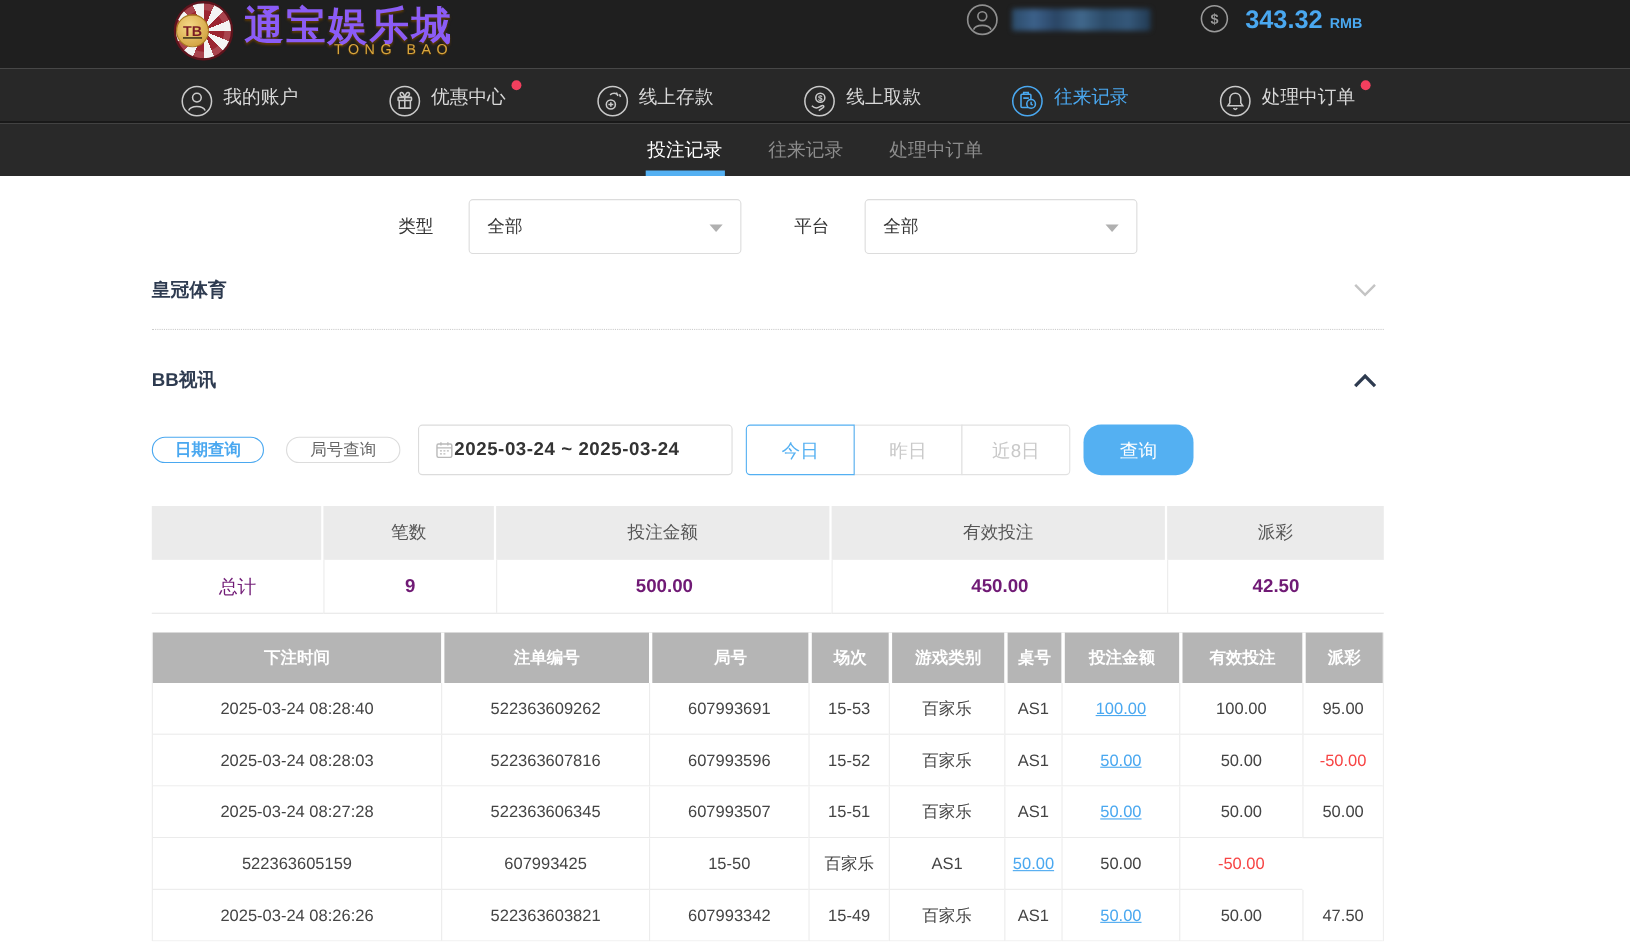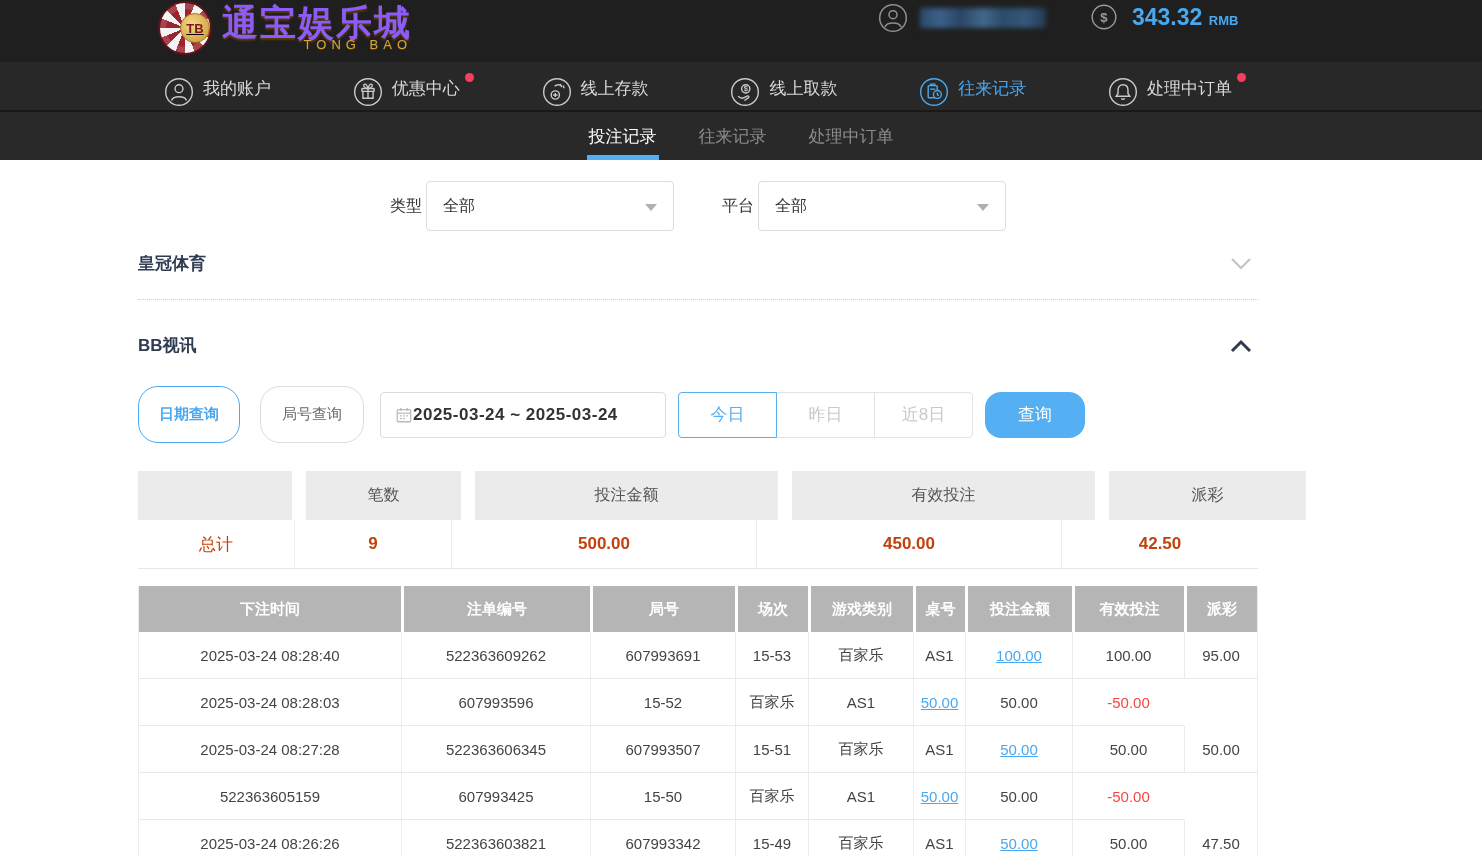--- a/index.html
+++ b/index.html
@@ -4,21 +4,21 @@
 <style>
   * { margin:0; padding:0; box-sizing:border-box; }
   body { font-family:"Liberation Sans","DejaVu Sans",sans-serif; background:#fff; }
   .page { position:relative; width:1482px; height:856px; overflow:hidden; background:#fff; }
 
   
   .topbar { position:relative; height:62px; background:#1f1f1f; }
   .logo { position:absolute; left:158px; top:1px; display:flex; align-items:flex-start; gap:10px; }
   .chip { width:54px; height:54px; border-radius:50%;
           background:repeating-conic-gradient(#9b2430 0 22.5deg,#f3f3f3 22.5deg 45deg);
-          border:2px solid #5d131c; display:flex; align-items:center; justify-content:flex-end;
+          border:2px solid #5d131c; display:flex; align-items:center; justify-content:flex-start;
           box-shadow:inset 0 0 0 6px rgba(255,255,255,.15);text-decoration:underline; }
   .chip-inner { width:30px; height:30px; border-radius:50%;
           background:radial-gradient(circle at 40% 35%,#f5d887,#c9952e);
           border:1px solid #a87a20; color:#7a1b24; font-weight:bold; font-size:13px;
           display:flex; align-items:center; justify-content:center; }
   .brand-text { display:flex; flex-direction:column; }
   .brand-cn { font-size:36px; font-weight:bold; color:#8b5cf6; letter-spacing:2px;
               text-shadow:0 2px 2px #5d3a05; line-height:44px; white-space:nowrap; }
   .brand-en { font-size:13px; font-weight:normal; color:#d8a63e; letter-spacing:5px;
               align-self:flex-end; margin-top:-8px; text-shadow:0 1px 1px #5d3a05; }
@@ -45,62 +45,62 @@
   
   .tabbar { height:48px; background:#292929; display:flex; justify-content:center; gap:38px; }
   .tab { position:relative; height:100%; display:flex; align-items:center; font-size:17px;
          color:#8c8c8c; cursor:pointer; padding:0 2px; }
   .tab.active { color:#fff; }
   .tab .underline { position:absolute; left:0; bottom:0; width:100%; height:5px; background:#54b0f2; }
 
   
   .content { width:1120px; margin-left:138px; }
   .filters { margin-top:13px; height:50px; display:flex; justify-content:center; align-items:center; gap:48px; }
-  .filter-group { display:flex; align-items:center; gap:4px;margin-top:16px; }
+  .filter-group { display:flex; align-items:center; gap:32px;margin-top:16px; }
   .filter-label { font-size:16px; color:#333; }
   .select { position:relative; width:248px; height:50px; border:1px solid #dcdcdc; border-radius:4px;
             display:flex; align-items:center; padding:0 16px; font-size:16px; color:#333;
             background:#fff; cursor:pointer; }
   .caret { position:absolute; right:16px; top:22px; width:0; height:0;
            border-left:6px solid transparent; border-right:6px solid transparent;
            border-top:7px solid #b0b0b0; }
 
   .section-head { display:flex; justify-content:space-between; align-items:center; }
   .section-head.crown { margin-top:29px; padding-bottom:24px; border-bottom:1px dotted #ccc; }
   .section-head.bb { margin-top:34px; }
   .section-title { font-size:17px; font-weight:bold; color:#2e3b50; }
   .chev { display:flex; padding-right:6px; cursor:pointer; }
 
   .query-row { margin-top:29px; display:flex; align-items:center; }
-  .pill { height:57px; border-radius:20px; display:flex; align-items:center; justify-content:center;
+  .pill { height:24px; border-radius:20px; display:flex; align-items:center; justify-content:center;
           font-size:15px; background:#fff; cursor:pointer; }
   .pill.date { width:102px; color:#4aa8f0; border:1px solid #4aa8f0; font-weight:bold; }
   .pill.round { width:104px; color:#666; border:1px solid #dcdcdc; margin-left:20px; }
   .date-input { margin-left:16px; width:286px; height:46px; border:1px solid #dcdcdc; border-radius:4px;
                 display:flex; align-items:center; padding:0 14px; cursor:pointer; background:#fff; }
   .date-input .cal { color:#b9b9b9; display:flex; }
   .date-text { font-size:17px; font-weight:bold; color:#333; letter-spacing:.5px; white-space:nowrap; }
   .btn-group { margin-left:12px; display:flex; }
   .qbtn { width:99px; height:46px; background:#fff; border:1px solid #e2e2e2; font-size:17px;
           color:#c9c9c9; display:flex; align-items:center; justify-content:center; cursor:pointer; }
   .qbtn:first-child { border-radius:4px 0 0 4px; }
   .qbtn:last-child { border-radius:0 4px 4px 0; }
   .qbtn + .qbtn { margin-left:-1px; }
   .qbtn.active { border:1px solid #54b0f2; color:#54b0f2; z-index:1; }
   .search-btn { margin-left:12px; width:100px; height:46px; background:#54b0f2; color:#fff;
                 font-size:17px; border:none; border-radius:16px; cursor:pointer; }
 
   
   .summary { margin-top:28px; }
-  .sum-row { display:grid; grid-template-columns:154px 155px 303px 303px 197px; column-gap:14px; }
+  .sum-row { display:grid; grid-template-columns:154px 155px 303px 303px 197px; column-gap:2px; }
   .sum-h { height:49px; background:#ebebeb; display:flex; align-items:center; justify-content:center;
            font-size:16px; color:#555; }
   .sum-row.body { grid-template-columns:156px 157px 305px 305px 197px; column-gap:0; }
   .sum-d { height:49px; background:#fff; display:flex; align-items:center; justify-content:center;
-           font-size:17px; color:#c2410c; border-bottom:1px solid #e6e6e6; }
+           font-size:17px; color:#701a75; border-bottom:1px solid #e6e6e6; }
   .sum-d + .sum-d { border-left:1px solid #ececec; }
   .sum-d.num { font-weight:bold; }
 
   
   .table { margin-top:17px; border-left:1px solid #ececec; border-right:1px solid #ececec; }
   .thead, .trow { display:grid; grid-template-columns:262px 189px 145px 73px 105px 52px 107px 112px 73px; }
   .th { height:46px; background:#b5b5b5; color:#fff; font-size:15px; font-weight:bold;
         display:flex; align-items:center; justify-content:center; }
   .th + .th { border-left:3px solid #fff; }
   .td { height:47px; display:flex; align-items:center; justify-content:center; font-size:15px;
@@ -341,20 +341,21 @@
         <div class="td">AS1</div>
         <div class="td">
             <span class="bet-link">100.00</span>
           </div>
         <div class="td">100.00</div>
         <div class="td">95.00</div>
       </div>
 
       <div class="trow">
         <div class="td">2025-03-24 08:28:03</div>
+        <div class="td">522363607816</div>
         <div class="td">607993596</div>
         <div class="td">15-52</div>
         <div class="td">百家乐</div>
         <div class="td">AS1</div>
         <div class="td">
             <span class="bet-link">50.00</span>
           </div>
         <div class="td">50.00</div>
         <div class="td neg">-50.00</div>
       </div>

